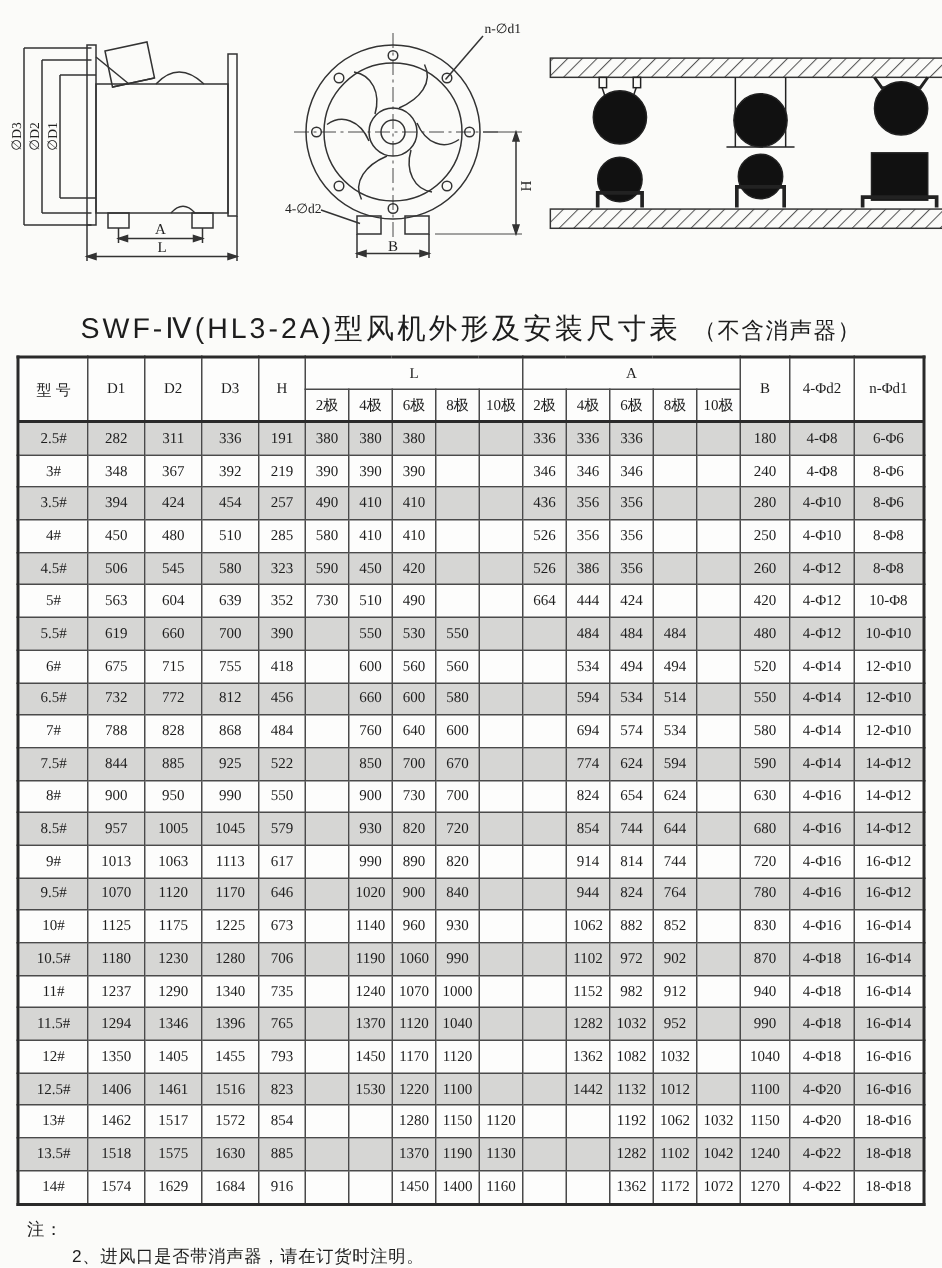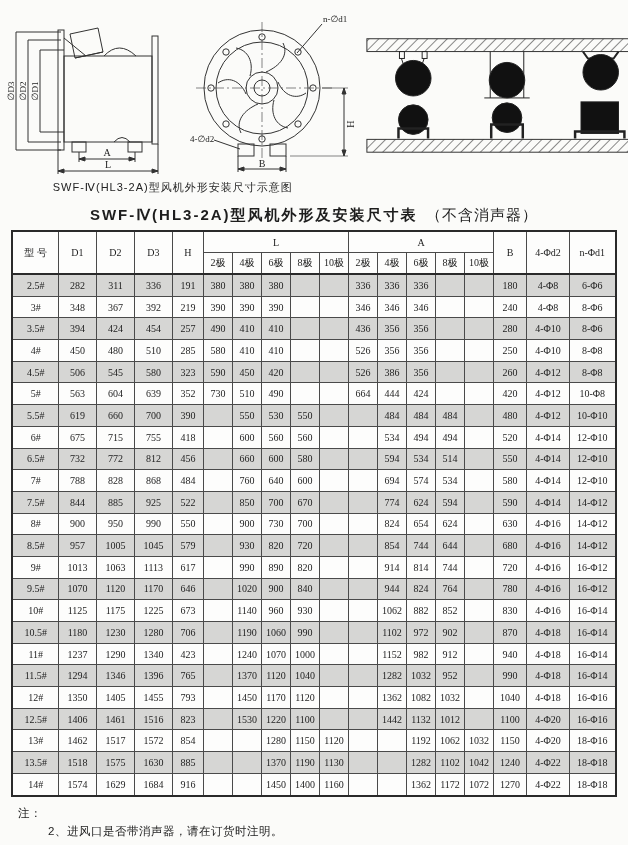--- a/index.html
+++ b/index.html
@@ -12,21 +12,21 @@
     overflow:hidden;
   }
   .drawings{display:flex;align-items:flex-start;padding:8px 4px 0 6px;height:172px;}
   .drawing{flex:0 0 auto;}
   svg text{font-family:"Liberation Serif", serif;fill:#222;}
   .captions{display:flex;height:18px;font-size:11px;letter-spacing:1px;color:#222;}
   .captions span{display:block;text-align:center;}
   .caption-left{flex:0 0 55%;}
   .caption-right{flex:0 0 45%;}
   .title-row{text-align:center;margin:8px 0 5px 0;white-space:nowrap;}
-  .title-main{font-size:15px;font-weight:bold;letter-spacing:2px;text-align:center;}
+  .title-main{font-size:19px;font-weight:normal;letter-spacing:2px;text-align:center;}
   .title-suffix{font-size:15px;margin-left:4px;letter-spacing:1px;}
   table.dims{
     border-collapse:collapse;table-layout:fixed;
     width:600px;margin:0 auto;
     border:2px solid #2a2a2a;
     background:#fdfdfc;
   }
   table.dims th, table.dims td{
     border:1px solid #4a4a4a;
     font-size:10px;
@@ -196,21 +196,20 @@
     </g>
 
     <g stroke="#222" fill="none">
       <rect x="225" y="94" width="38" height="32" fill="#111"></rect>
       <path d="M 219 131 L 219 124 L 269 124 L 269 131" stroke-width="2.5"></path>
     </g>
   </svg>
 </div>
 
 <div class="captions">
-  <span class="caption-left">SWF-Ⅳ(HL3-2A)型风机外形安装尺寸示意图</span>
 </div>
 
 <div class="title-row">
   <span class="title-main">SWF-Ⅳ(HL3-2A)型风机外形及安装尺寸表</span>
   <span class="title-suffix">（不含消声器）</span>
 </div>
 
 <table class="dims">
   <colgroup>
     <col style="width:46px">
@@ -597,21 +596,21 @@
         <td></td>
         <td>870</td>
         <td>4-Φ18</td>
         <td>16-Φ14</td>
       </tr>
       <tr>
         <td>11#</td>
         <td>1237</td>
         <td>1290</td>
         <td>1340</td>
-        <td>423</td>
+        <td>735</td>
         <td></td>
         <td>1240</td>
         <td>1070</td>
         <td>1000</td>
         <td></td>
         <td></td>
         <td>1152</td>
         <td>982</td>
         <td>912</td>
         <td></td>

